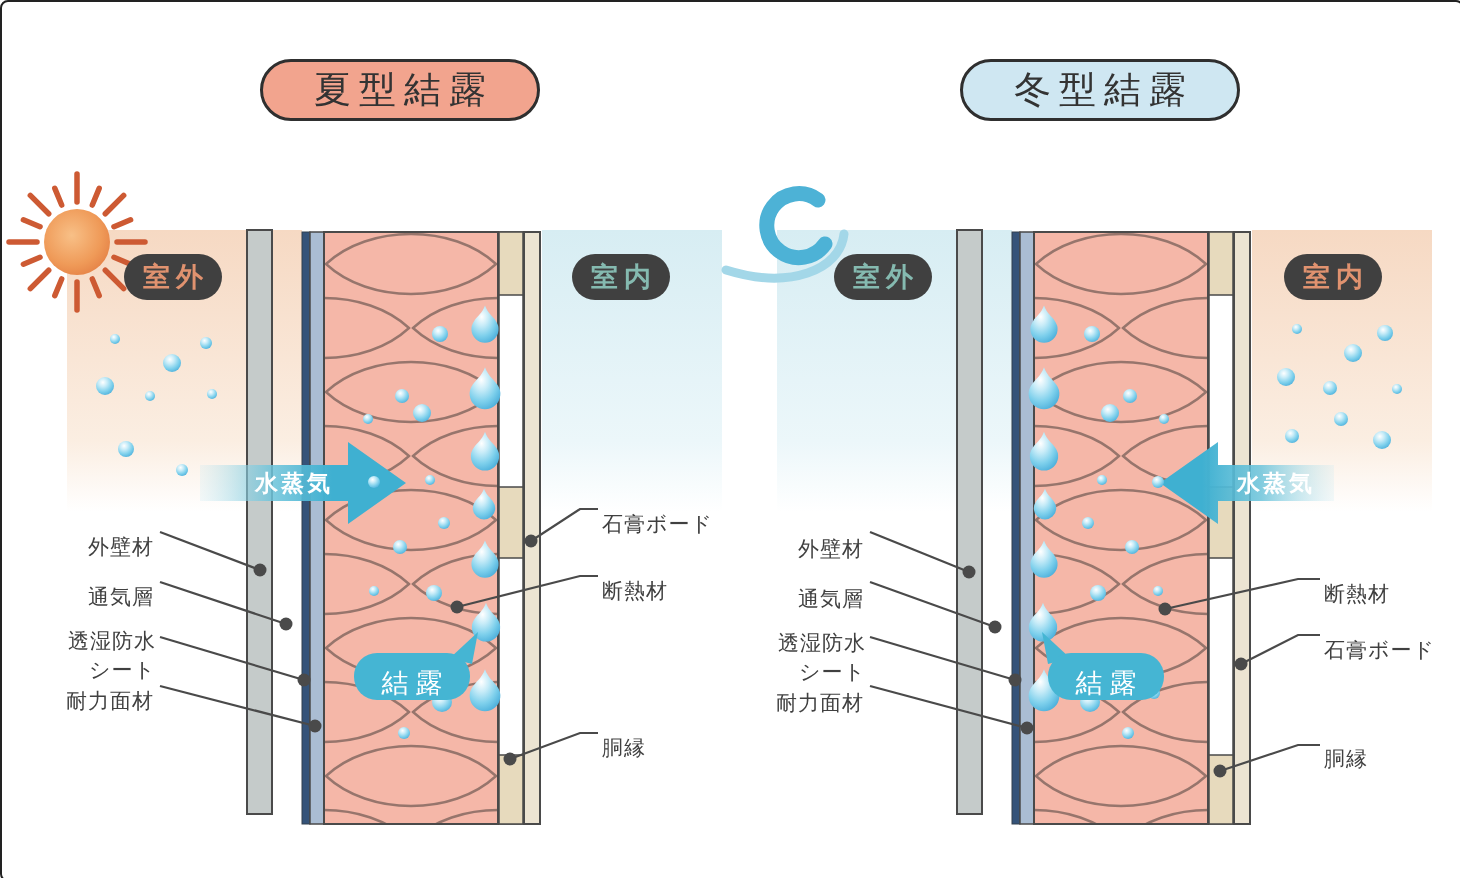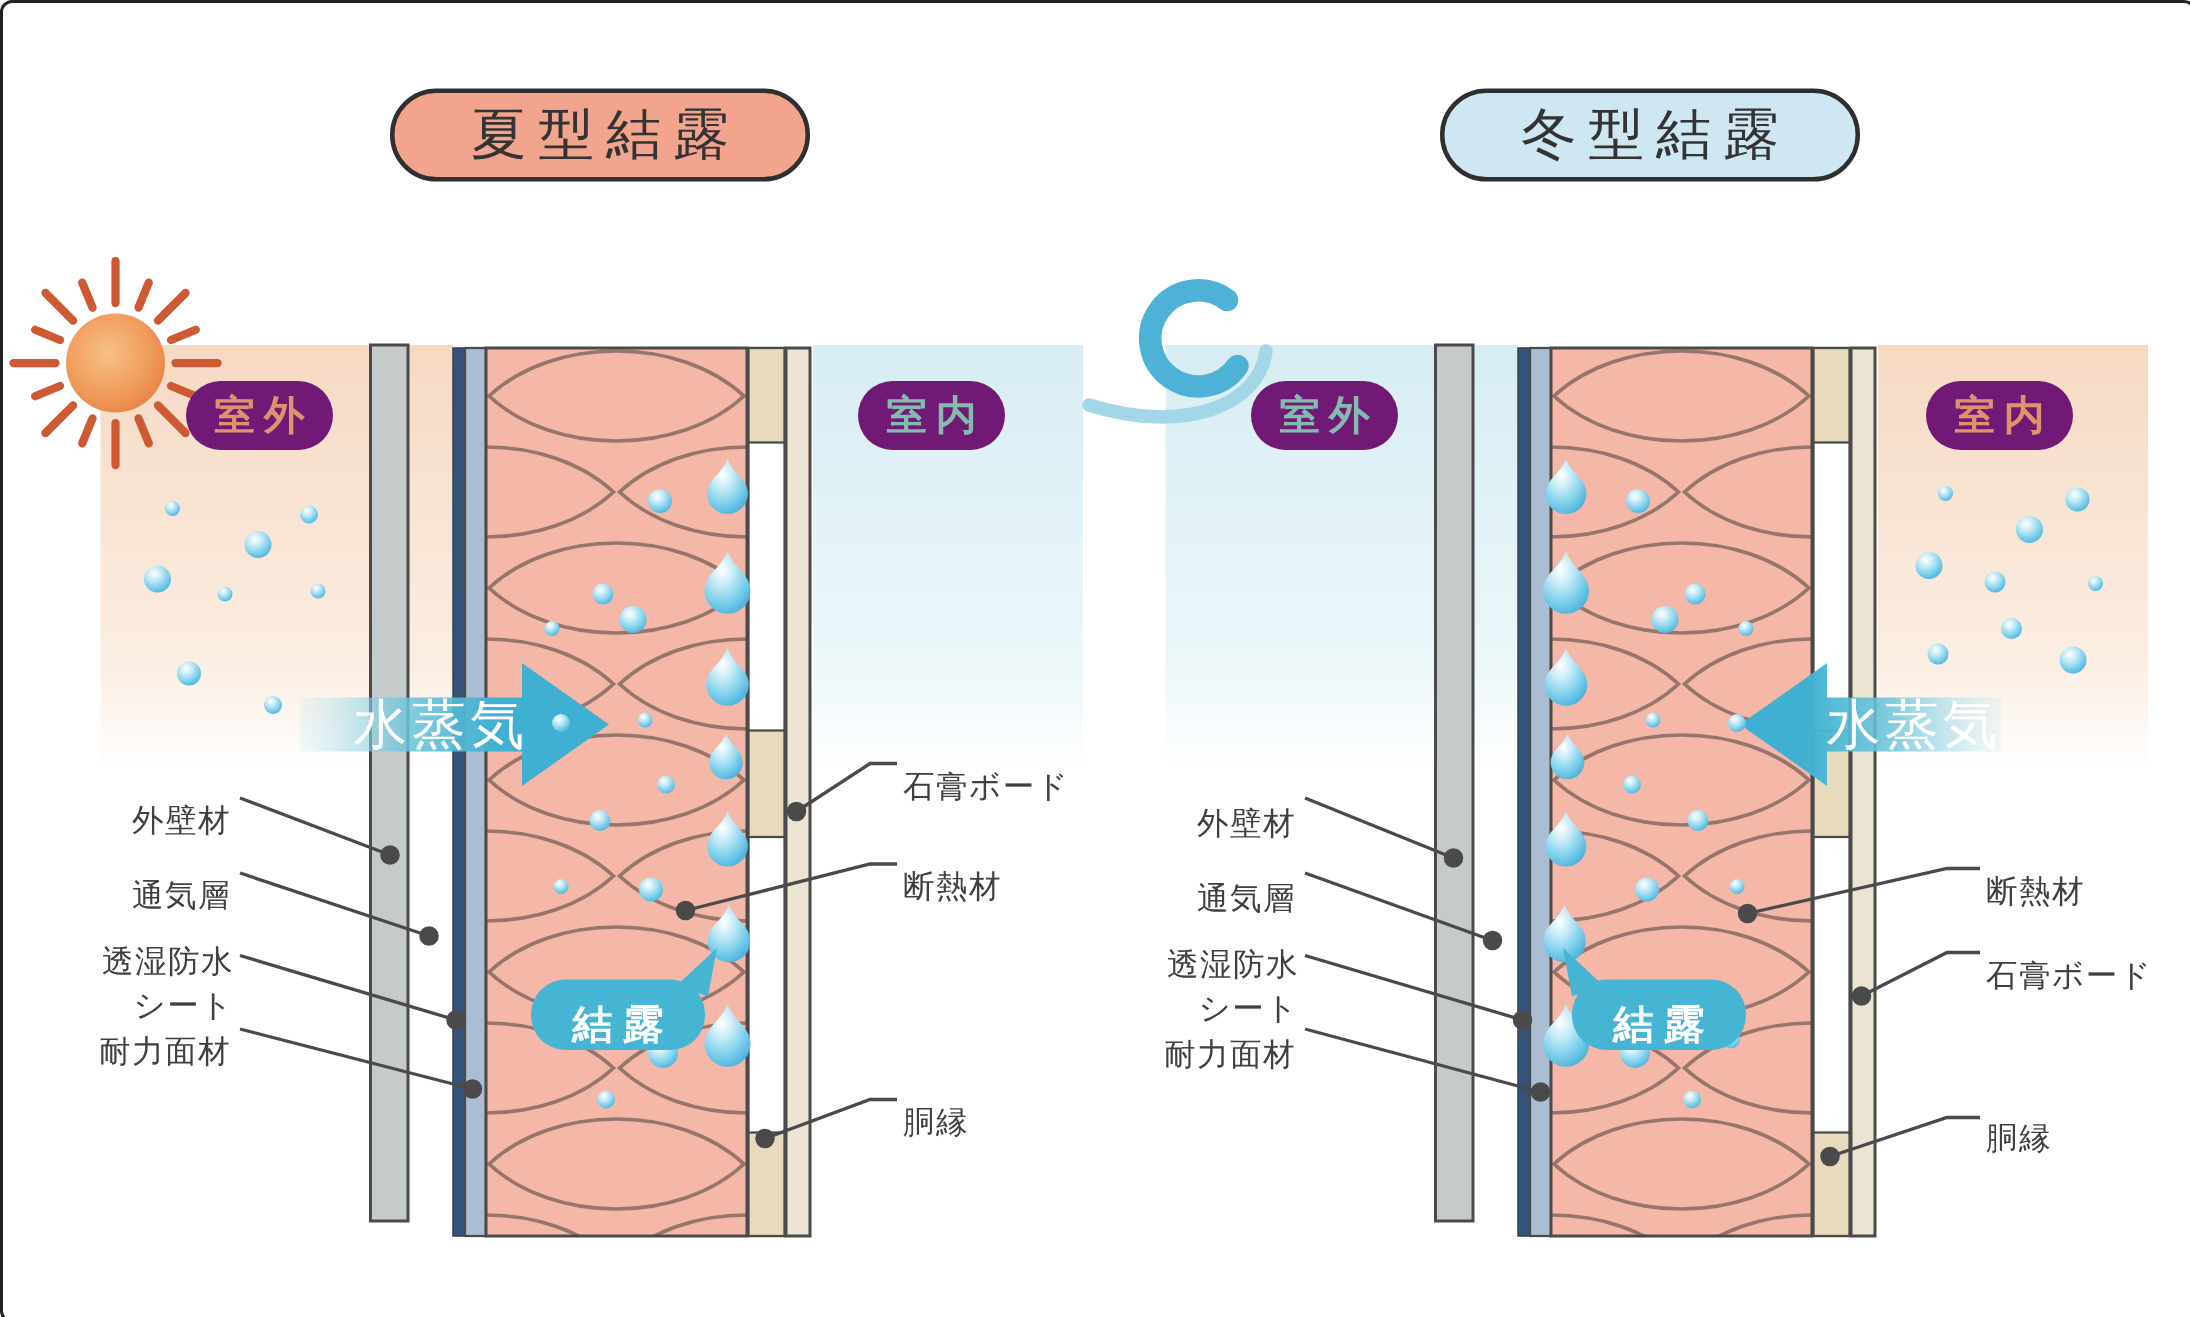--- a/index.html
+++ b/index.html
@@ -5,32 +5,32 @@
   html,body{margin:0;padding:0;background:#fff;}
   .canvas{position:relative;width:1460px;height:878px;background:#ffffff;
     border:2px solid #222;border-radius:8px;overflow:hidden;
     font-family:"DejaVu Sans",sans-serif;color:#3c3c3c;}
   .art{position:absolute;left:0;top:0;}
   .title{position:absolute;top:57px;width:280px;height:62px;border:3px solid #2f2f2f;
     border-radius:34px;display:flex;align-items:center;justify-content:center;
     font-size:37px;font-weight:500;letter-spacing:8px;color:#333;padding-left:8px;box-sizing:border-box;}
   .title.summer{left:258px;background:#f2a48e;}
   .title.winter{left:958px;background:#cfe7f2;}
-  .zone{position:absolute;top:252px;height:46px;background:#701a75;border-radius:23px;
+  .zone{position:absolute;top:252px;height:46px;background:#404040;border-radius:23px;
     display:flex;align-items:center;justify-content:center;width:98px;
     font-size:27px;font-weight:700;letter-spacing:6px;padding-left:6px;box-sizing:border-box;}
   .zone.warm{color:#e0926f;}
   .zone.cool{color:#85bab0;}
   .lbl{position:absolute;font-size:21px;letter-spacing:1px;color:#404040;line-height:1.4;white-space:nowrap;margin-top:12px;}
   .lbl.r{text-align:left;}
   .lbl.wrap{white-space:normal;width:98px;text-align:right;}
   .vapor{position:absolute;top:460px;width:120px;height:42px;display:flex;align-items:center;
-    justify-content:center;color:#ffffff;font-size:36px;font-weight:400;letter-spacing:3px;}
+    justify-content:center;color:#ffffff;font-size:23px;font-weight:700;letter-spacing:3px;}
   .bubble-label{position:absolute;top:651px;width:116px;height:60px;display:flex;align-items:center;
-    justify-content:center;color:#ffffff;font-size:27px;font-weight:700;letter-spacing:7px;padding-left:7px;box-sizing:border-box;}
+    justify-content:center;color:#ffffff;font-size:27px;font-weight:400;letter-spacing:7px;padding-left:7px;box-sizing:border-box;}
 </style>
 </head>
 <body>
 
 <div class="canvas">
 
 <svg class="art" width="1460" height="878" viewBox="0 0 1460 878">
   <defs>
     <linearGradient id="bgWarm" x1="0" y1="0" x2="0" y2="1">
       <stop offset="0" stop-color="#f6d9c3"></stop>

